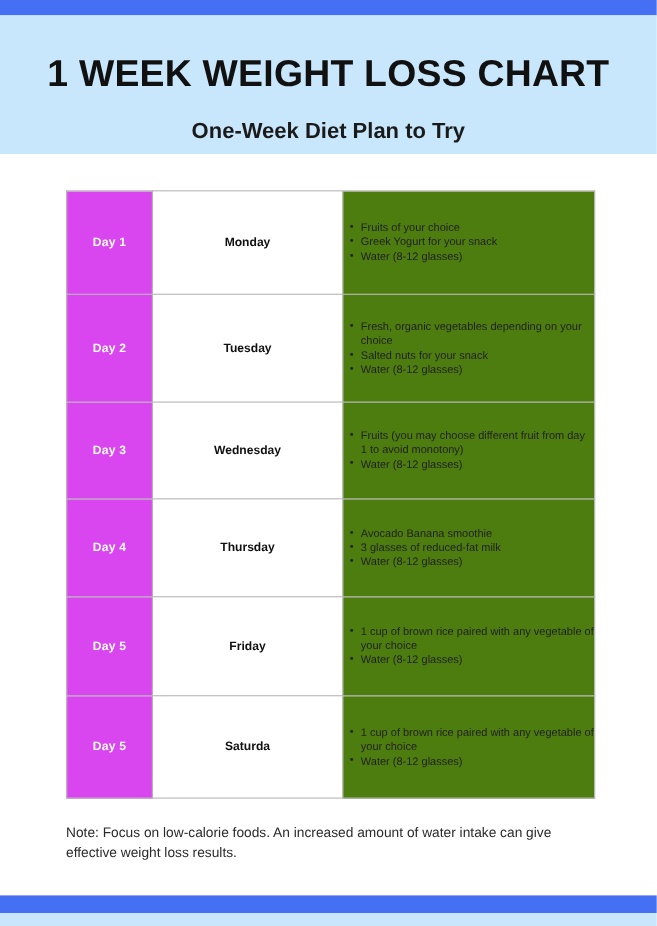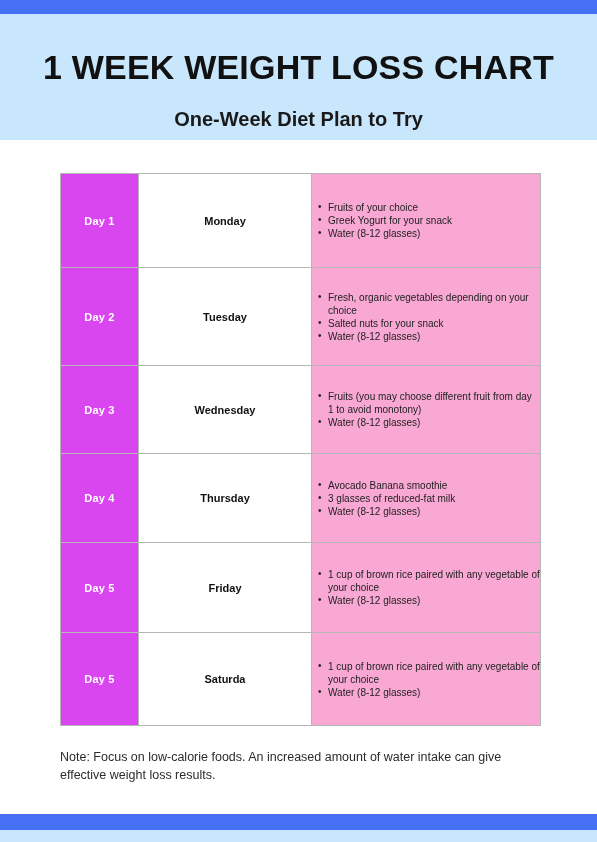--- a/index.html
+++ b/index.html
@@ -96,21 +96,21 @@
   .col-weekday {
     width: 172px;
     background: #ffffff;
     color: #111111;
     font-size: 11px;
     font-weight: bold;
     text-align: center;
   }
   .col-meals {
     width: 228px;
-    background: #f9a8d4;
+    background: #4d7c0f;
     padding: 0 6px 0 8px;
   }
   .meal-list {
     margin: 0;
     padding: 0 0 0 16px;
     list-style: none;
   }
   .meal-list li {
     position: relative;
     font-size: 10px;

